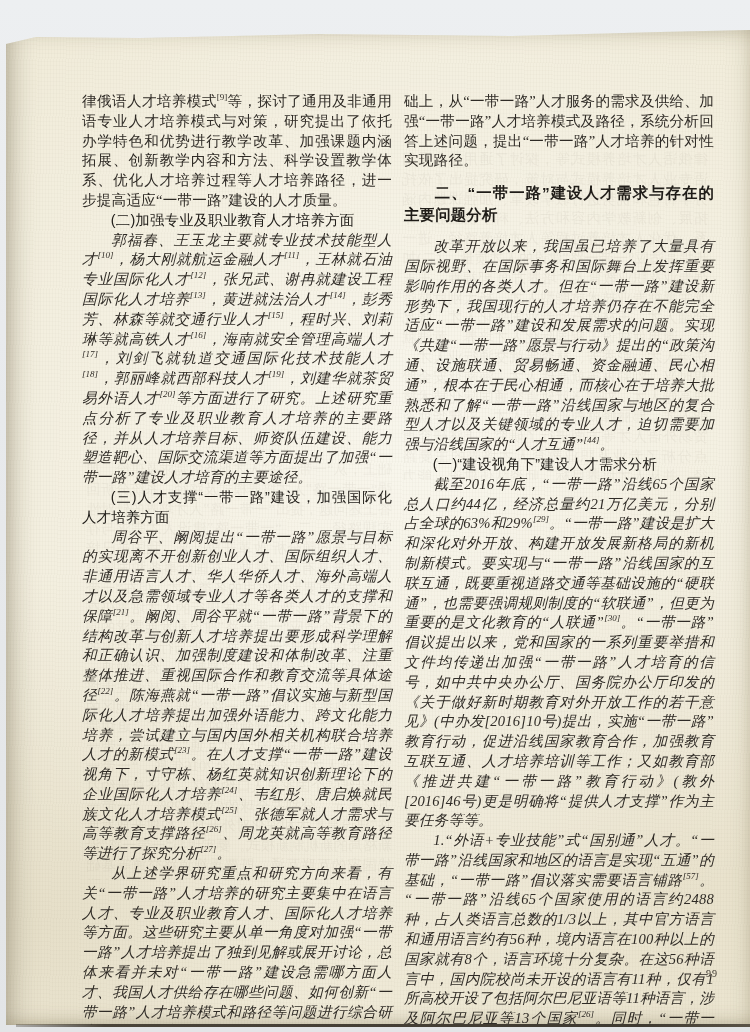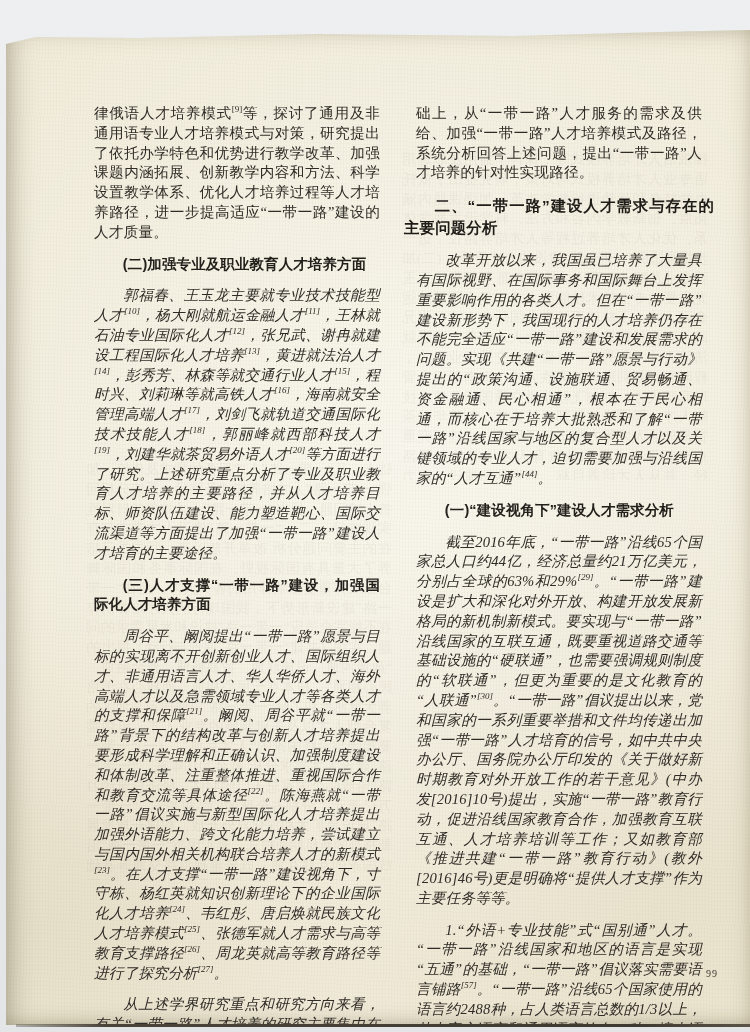--- a/index.html
+++ b/index.html
@@ -51,26 +51,26 @@
     box-sizing: border-box;
   }
   .col {
     width: 310px;
     font-size: 14.6px;
     line-height: 19.8px;
     letter-spacing: 0.2px;
     color: #2f2b26;
     text-align: justify;
   }
-  .blk { margin: 12px; }
+  .blk { margin: 0; }
   .blk.continuation { text-indent: 0; }
   .blk.paragraph { text-indent: 2em; font-style: italic; }
   .blk.subheading {
     text-indent: 2em;
-    font-weight: 700;
+    font-weight: 400;
     color: #23201c;
     font-family: "Liberation Sans", "DejaVu Sans", sans-serif;
     font-size: 14.4px;
   }
   .blk.heading {
     text-indent: 2em;
     font-weight: 700;
     color: #1f1c18;
     font-family: "Liberation Sans", "DejaVu Sans", sans-serif;
     font-size: 15.4px;

